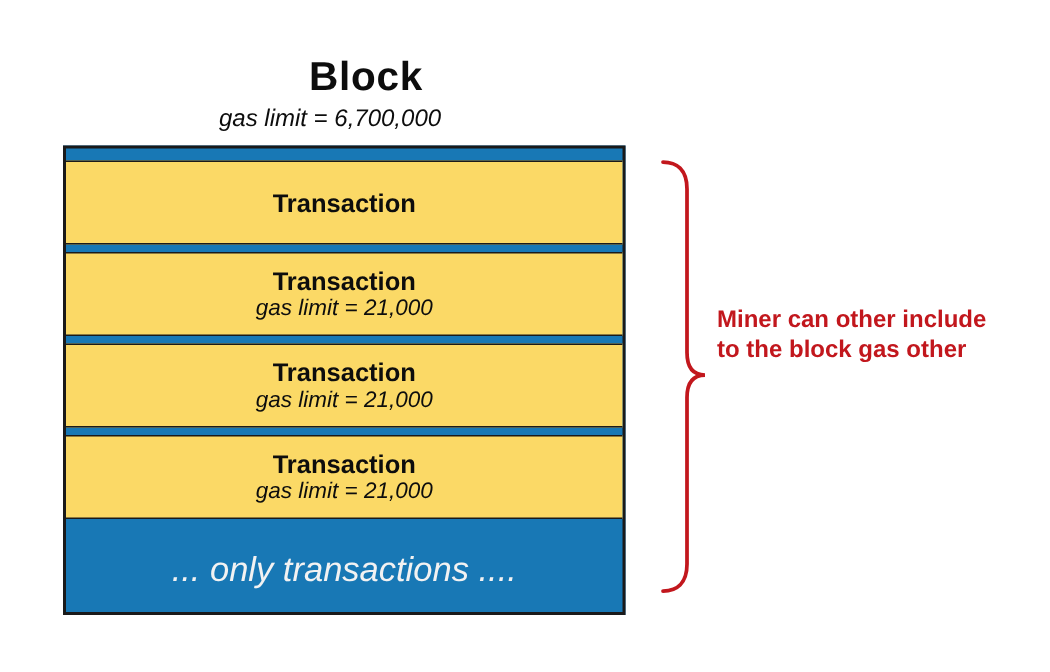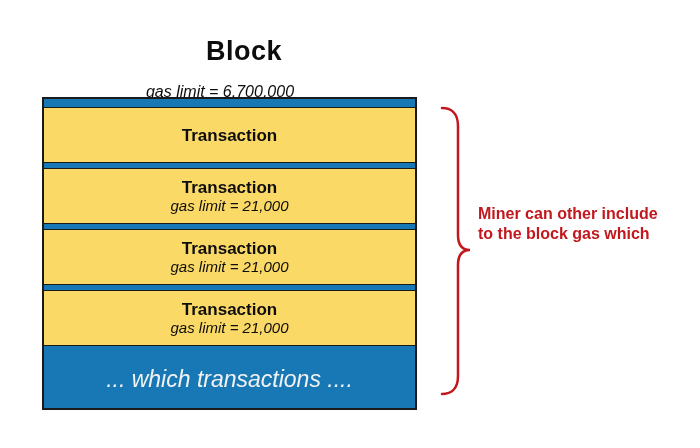--- a/index.html
+++ b/index.html
@@ -25,21 +25,21 @@
     text-align: center;
   }
   .title {
     font-size: 27px;
     font-weight: bold;
     color: #0d0d0d;
     letter-spacing: 0.5px;
     padding-left: 48px;
   }
   .subtitle {
-    margin-top: 16px;
+    margin-top: 4px;
     font-size: 16px;
     font-style: italic;
     color: #0d0d0d;
   }
 
   
   .block {
     position: absolute;
     left: 42px;
     top: 97px;
@@ -136,27 +136,27 @@
       <div class="tx-label">Transaction</div>
       <div class="tx-gas">gas limit = 21,000</div>
     </div>
 
     <div class="tx">
       <div class="tx-label">Transaction</div>
       <div class="tx-gas">gas limit = 21,000</div>
     </div>
 
     <div class="other">
-      <div class="other-label">... which transactions ....</div>
+      <div class="other-label">... only transactions ....</div>
     </div>
 
   </div>
 
   <svg class="brace" viewBox="0 0 38 294" xmlns="http://www.w3.org/2000/svg">
     <path d="M 5 4 C 14 4 21 9 21 22 L 21 131 C 21 140 24 146 33 146 C 24 146 21 152 21 161 L 21 272 C 21 285 14 290 5 290" fill="none" stroke="#C2171D" stroke-width="2.5" stroke-linecap="round"></path>
   </svg>
 
   <div class="annotation">
     <div>Miner can other include</div>
-    <div>to the block gas which</div>
+    <div>to the block gas other</div>
   </div>
 
 </div>
 
 </body></html>

